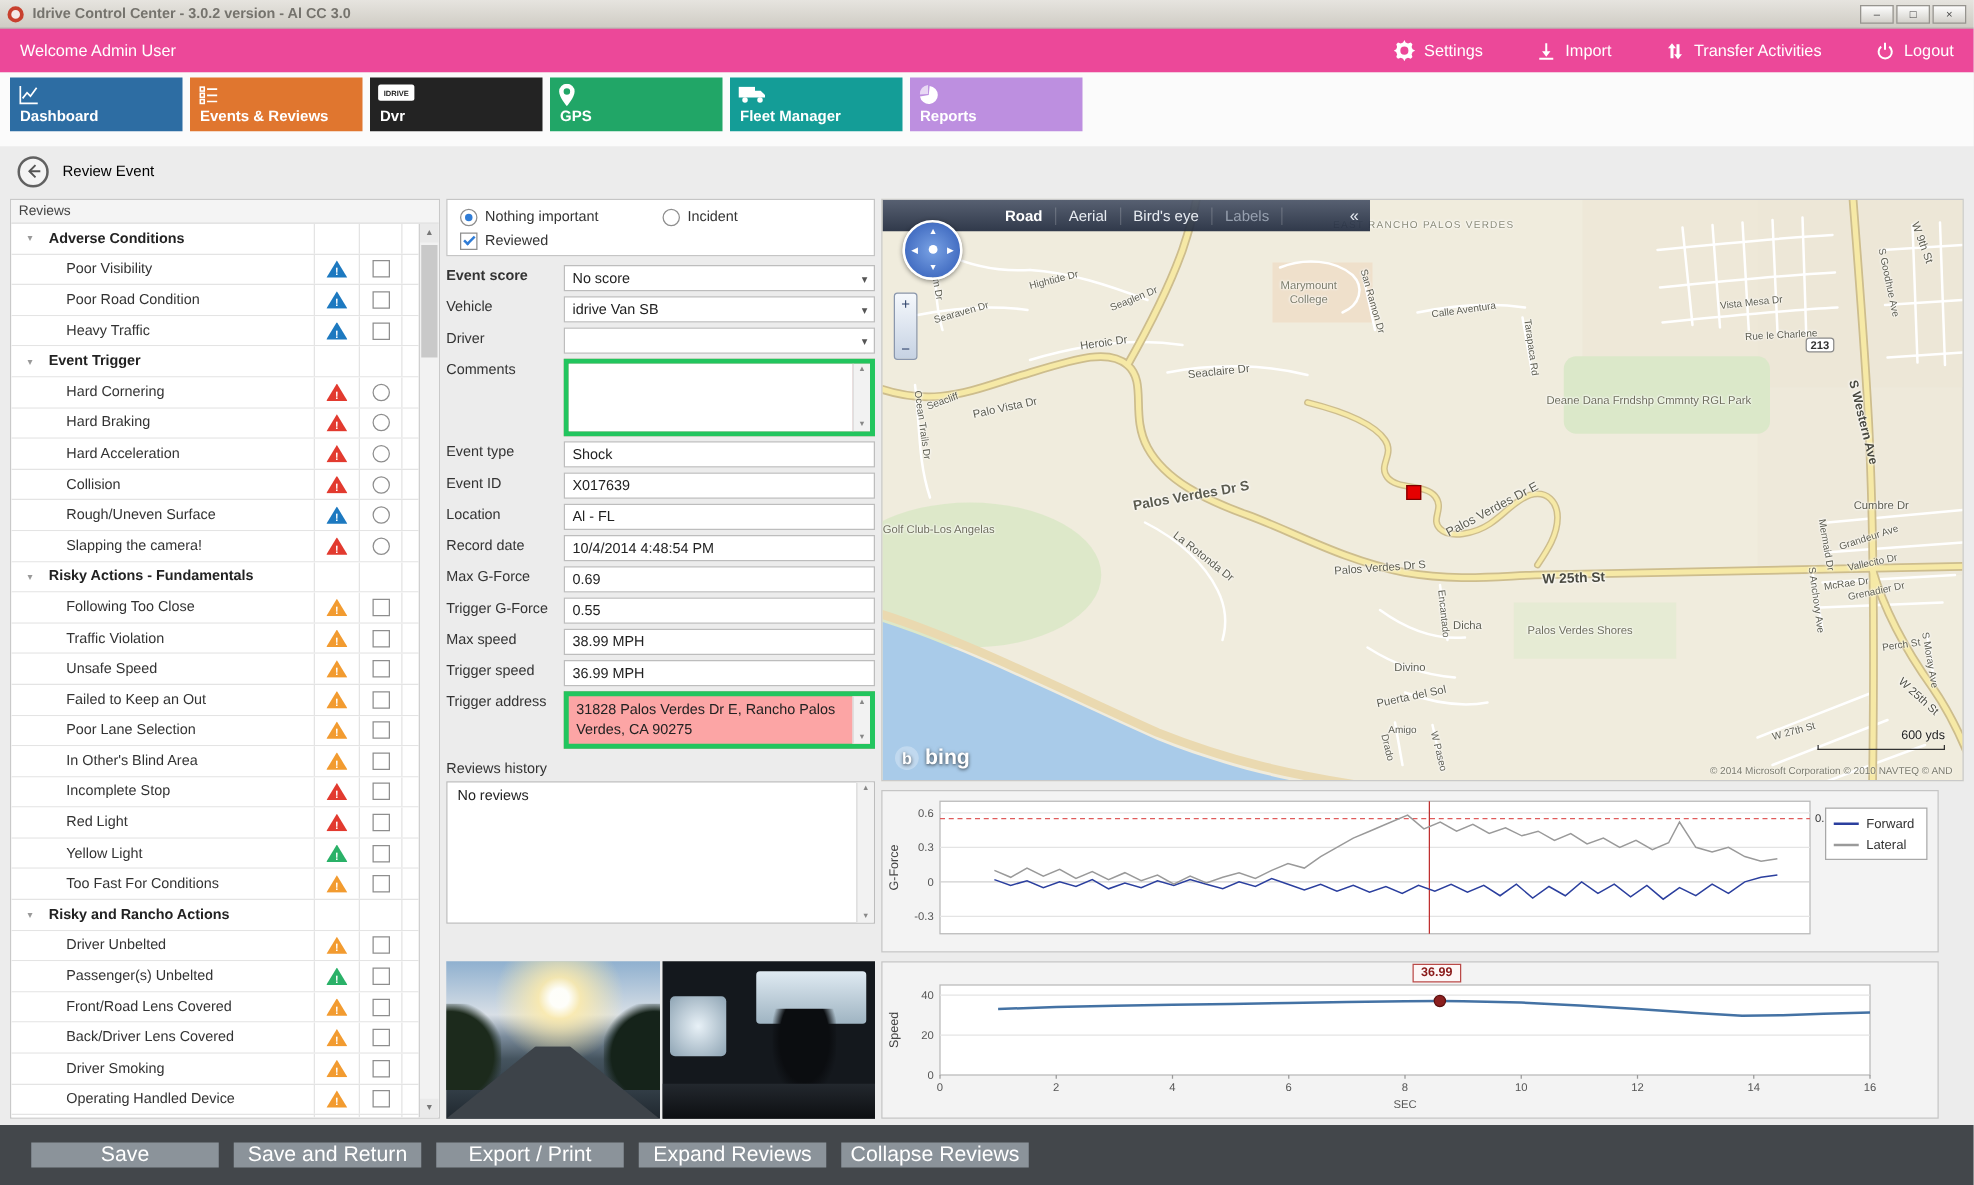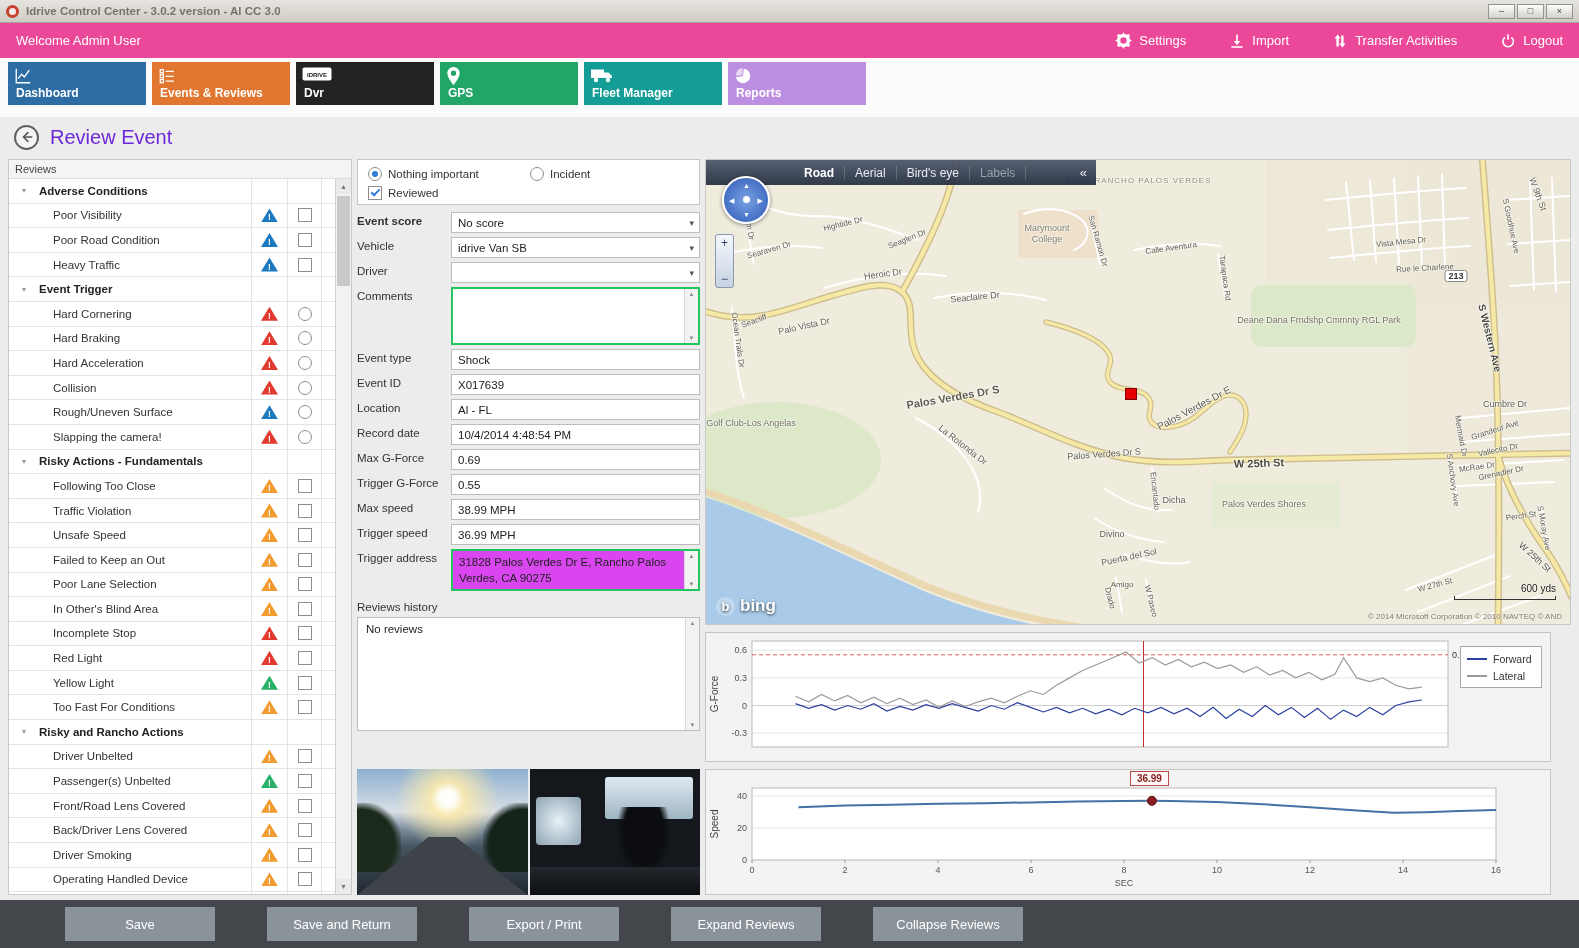--- a/index.html
+++ b/index.html
@@ -23,21 +23,21 @@
   
   .navbar{height:55px;background:#fbfbfb;padding:4px 0 0 8px;display:flex;gap:6px;flex:none;}
   .tab{width:138px;height:43px;position:relative;color:#fff;cursor:pointer;}
   .tab-icon{position:absolute;top:5px;left:6px;}
   .tab-icon svg{display:block;}
   .tab-label{position:absolute;left:8px;bottom:5px;font-size:12px;font-weight:bold;white-space:nowrap;}
 
   
   .pagehead{height:40px;display:flex;align-items:center;padding-left:14px;flex:none;}
   .back-btn{width:25px;height:25px;border:2px solid #616161;border-radius:50%;background:#f4f4f4;display:flex;align-items:center;justify-content:center;box-sizing:border-box;cursor:pointer;}
-  .page-title{font-size:20px;color:#6d28d9;margin-left:11px;}
+  .page-title{font-size:12px;color:#000000;margin-left:11px;}
 
   
   .main{position:relative;flex:1;}
 
   
   .reviews-panel{position:absolute;left:8px;top:2px;width:344px;height:736px;background:#fff;border:1px solid #c9c9c9;box-sizing:border-box;display:flex;flex-direction:column;overflow:hidden;}
   .reviews-head{height:19px;background:#f4f4f4;border-bottom:1px solid #ddd;font-size:11px;color:#444;padding:3px 6px 0 6px;box-sizing:border-box;flex:none;}
   .tree-wrap{flex:1;display:flex;overflow:hidden;}
   .tree{flex:1;overflow:hidden;}
   .trow{display:flex;align-items:center;height:23.6px;border-bottom:1px solid #e4e4e4;background:#fff;}
@@ -69,21 +69,21 @@
   .cb.checked::after{content:"";position:absolute;left:2px;top:2px;width:7px;height:3px;border-left:2px solid #2f7cd6;border-bottom:2px solid #2f7cd6;transform:rotate(-45deg);}
 
   .form{margin-top:7px;flex:none;}
   .frow{display:flex;margin-bottom:4px;align-items:flex-start;}
   .flabel{width:94px;font-size:11.5px;color:#333;padding-top:3px;flex:none;}
   .flabel.bold{font-weight:bold;}
   .ftext{flex:1;border:1px solid #bdbdbd;background:#fff;font-size:11.5px;padding:2px 6px;font-family:inherit;color:#222;height:15px;box-sizing:content-box;}
   .fselect{flex:1;height:21px;border:1px solid #bdbdbd;background:#fff;display:flex;align-items:center;font-size:11.5px;color:#222;padding-left:6px;box-sizing:border-box;cursor:pointer;}
   .sel-val{flex:1;}
   .sel-arrow{color:#555;font-size:9px;padding:0 5px;}
-  .fwrap{flex:1;display:flex;border:2px solid #22c55e;background:#d946ef;}
+  .fwrap{flex:1;display:flex;border:4px solid #22c55e;background:#fca5a5;}
   .farea{flex:1;border:none;resize:none;height:48px;font-family:inherit;font-size:11.5px;padding:3px 6px;outline:none;}
   .fmulti{flex:1;font-size:11.5px;color:#222;padding:3px 6px;height:32px;line-height:1.4;}
   .vscroll{width:13px;border-left:1px solid #d9d9d9;background:#f2f2f2;display:flex;flex-direction:column;justify-content:space-between;align-items:center;font-size:6px;color:#888;padding:2px 0;flex:none;cursor:pointer;}
 
   .rh-label{font-size:11.5px;color:#333;margin:6px 0 4px 0;flex:none;}
   .rh-box{height:112px;background:#fff;border:1px solid #bdbdbd;display:flex;flex:none;}
   .rh-text{flex:1;font-size:11.5px;color:#222;padding:5px 8px;}
 
   .thumbs{margin-top:auto;display:flex;gap:2px;flex:none;}
   .thumb{width:170.5px;height:126px;position:relative;overflow:hidden;background:#222;cursor:pointer;}
@@ -128,21 +128,21 @@
   
   .gchart{position:absolute;left:0;top:473px;width:846px;height:130px;background:#f3f3f3;border:1px solid #c5c5c5;box-sizing:border-box;}
   .schart{position:absolute;left:0;top:610px;width:846px;height:126px;background:#f3f3f3;border:1px solid #c5c5c5;box-sizing:border-box;}
   .legend{position:absolute;right:8px;top:13px;width:82px;background:#fff;border:1px solid #a8a8a8;font-size:10.5px;color:#333;padding:3px 6px;box-sizing:border-box;}
   .leg-row{display:flex;align-items:center;gap:6px;height:17px;}
   .leg-line{width:20px;border-top:2px solid;flex:none;}
   .tooltip{position:absolute;top:1px;padding:1px 6px;background:#fdf7f7;border:1px solid #b94a48;color:#8b1a1a;font-size:10px;font-weight:bold;}
 
   
   .footer{height:48px;background:#43474b;display:flex;align-items:center;padding-left:25px;gap:12px;flex:none;}
-  .fbtn{width:150px;height:34px;background:#8b939a;border:none;color:#fff;font-size:13px;font-family:inherit;display:flex;align-items:center;justify-content:center;cursor:pointer;margin-left:40px;}
+  .fbtn{width:150px;height:20px;background:#8b939a;border:none;color:#fff;font-size:17px;font-family:inherit;display:flex;align-items:center;justify-content:center;cursor:pointer;}
 </style>
 </head>
 <body>
 
 <div class="app">
 
   <div class="titlebar">
     <span class="app-logo"></span>
     <span class="title-text">Idrive Control Center - 3.0.2 version - Al CC 3.0</span>
     <span class="win-btns">
@@ -766,21 +766,21 @@
             <span class="mlabel" style="left: 488px; top: 248px; font-size: 10px; color: rgb(92, 92, 80); transform: translate(-50%, -50%) rotate(-28deg);">Palos Verdes Dr E</span>
             <span class="mlabel" style="left: 398px; top: 294px; font-size: 9px; color: rgb(92, 92, 80); transform: translate(-50%, -50%) rotate(-4deg);">Palos Verdes Dr S</span>
             <span class="mlabel bold" style="left: 553px; top: 303px; font-size: 11px; color: rgb(74, 74, 64); transform: translate(-50%, -50%) rotate(-2deg);">W 25th St</span>
             <span class="mlabel bold" style="left: 784px; top: 178px; font-size: 10px; color: rgb(74, 74, 64); transform: translate(-50%, -50%) rotate(76deg);">S Western Ave</span>
             <span class="mlabel" style="left: 832px; top: 34px; font-size: 9px; color: rgb(92, 92, 80); transform: translate(-50%, -50%) rotate(70deg);">W 9th St</span>
             <span class="mlabel shield" style="left: 750px; top: 116px; font-size: 9px; color: rgb(51, 51, 51); transform: translate(-50%, -50%) rotate(0deg);">213</span>
             <span class="mlabel" style="left: 45px; top: 263px; font-size: 9px; color: rgb(110, 110, 92); transform: translate(-50%, -50%) rotate(0deg);">Golf Club-Los Angelas</span>
             <span class="mlabel" style="left: 558px; top: 344px; font-size: 9px; color: rgb(110, 110, 92); transform: translate(-50%, -50%) rotate(0deg);">Palos Verdes Shores</span>
             <span class="mlabel" style="left: 257px; top: 285px; font-size: 9px; color: rgb(92, 92, 80); transform: translate(-50%, -50%) rotate(38deg);">La Rotonda Dr</span>
             <span class="mlabel" style="left: 468px; top: 340px; font-size: 9px; color: rgb(92, 92, 80); transform: translate(-50%, -50%) rotate(0deg);">Dicha</span>
-            <span class="mlabel" style="left: 406px; top: 374px; font-size: 9px; color: rgb(92, 92, 80); transform: translate(-50%, -50%) rotate(0deg);">Divino</span>
+            <span class="mlabel" style="left: 422px; top: 374px; font-size: 9px; color: rgb(92, 92, 80); transform: translate(-50%, -50%) rotate(0deg);">Divino</span>
             <span class="mlabel" style="left: 423px; top: 397px; font-size: 9px; color: rgb(92, 92, 80); transform: translate(-50%, -50%) rotate(-12deg);">Puerta del Sol</span>
             <span class="mlabel" style="left: 449px; top: 331px; font-size: 8px; color: rgb(92, 92, 80); transform: translate(-50%, -50%) rotate(84deg);">Encantado</span>
             <span class="mlabel" style="left: 755px; top: 276px; font-size: 8px; color: rgb(92, 92, 80); transform: translate(-50%, -50%) rotate(80deg);">Mermaid Dr</span>
             <span class="mlabel" style="left: 799px; top: 244px; font-size: 9px; color: rgb(92, 92, 80); transform: translate(-50%, -50%) rotate(0deg);">Cumbre Dr</span>
             <span class="mlabel" style="left: 789px; top: 270px; font-size: 8px; color: rgb(92, 92, 80); transform: translate(-50%, -50%) rotate(-18deg);">Grandeur Ave</span>
             <span class="mlabel" style="left: 792px; top: 290px; font-size: 8px; color: rgb(92, 92, 80); transform: translate(-50%, -50%) rotate(-12deg);">Vallecito Dr</span>
             <span class="mlabel" style="left: 771px; top: 307px; font-size: 8px; color: rgb(92, 92, 80); transform: translate(-50%, -50%) rotate(-8deg);">McRae Dr</span>
             <span class="mlabel" style="left: 747px; top: 320px; font-size: 8px; color: rgb(92, 92, 80); transform: translate(-50%, -50%) rotate(82deg);">S Anchovy Ave</span>
             <span class="mlabel" style="left: 795px; top: 313px; font-size: 8px; color: rgb(92, 92, 80); transform: translate(-50%, -50%) rotate(-12deg);">Grenadier Dr</span>
             <span class="mlabel" style="left: 815px; top: 356px; font-size: 8px; color: rgb(92, 92, 80); transform: translate(-50%, -50%) rotate(-8deg);">Perch St</span>

